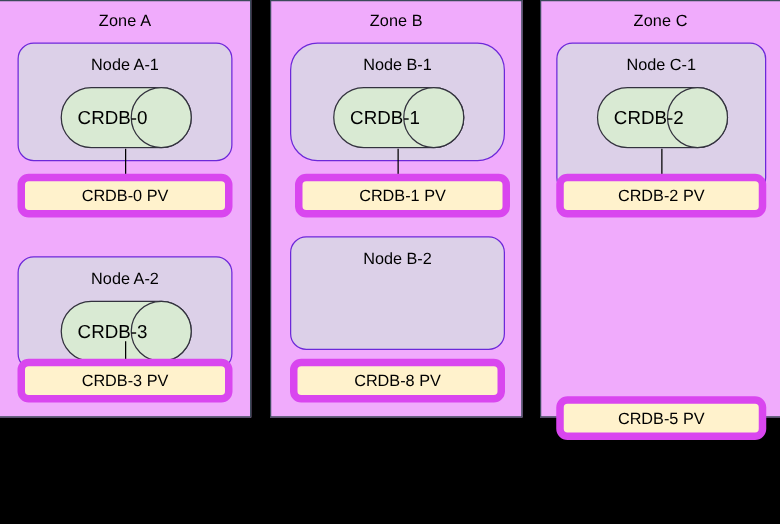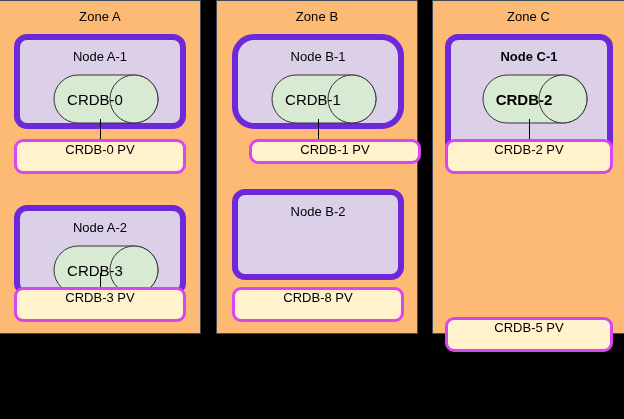--- a/index.html
+++ b/index.html
@@ -20,21 +20,21 @@
     width: 624px;
     height: 419px;
     background: #000000;
   }
 
   
   .zone {
     position: absolute;
     top: 0;
     height: 334px;
-    background: #fdba74;
+    background: #f0abfc;
     border: 1px solid #3b4a5a;
     box-sizing: border-box;
   }
   .zone-a { left: -1px; width: 202px; }
   .zone-b { left: 216px; width: 202px; }
   .zone-c { left: 432px; width: 193px; }
 
   .zone-title {
     position: absolute;
     top: 8px;
@@ -43,42 +43,43 @@
     text-align: center;
     font-size: 13px;
     color: #000000;
     letter-spacing: 0.1px;
   }
 
   
   .node {
     position: absolute;
     background: #dcd0e8;
-    border: 6px solid #6d28d9;
+    border: 1px solid #6d28d9;
     border-radius: 13px;
     box-sizing: border-box;
   }
   .node-title {
     position: absolute;
     top: 9px;
     left: 0;
     right: 0;
     text-align: center;
     font-size: 13px;
     color: #000000;
   }
 
   
   .pv {
     position: absolute;
     background: #fff2cc;
-    border: 3px solid #d946ef;
+    border: 6px solid #d946ef;
     border-radius: 9px;
     box-sizing: border-box;
     display: flex;
+    align-items: center;
     justify-content: center;
   }
   .pv-label {
     font-size: 13px;
     color: #000000;
   }
 
   
   .cylinder {
     position: absolute;
@@ -160,37 +161,37 @@
         <svg width="106" height="50" viewBox="0 0 106 50">
           <path d="M 25,1 L 81,1 A 24,24 0 0 1 81,49 L 25,49 A 24,24 0 0 1 25,1 Z" fill="#d9ead3" stroke="#33323e" stroke-width="1"></path>
           <ellipse cx="81" cy="25" rx="24" ry="24" fill="#d9ead3" stroke="#33323e" stroke-width="1"></ellipse>
         </svg>
         <div class="cyl-label">CRDB-1</div>
       </div>
     </div>
 
     <div class="connector" style="left:101px; top:118px; height:22px;"></div>
 
-    <div class="pv" style="left:32px; top:138px; width:172px; height:25px;">
+    <div class="pv" style="left:19px; top:138px; width:172px; height:35px;">
       <span class="pv-label">CRDB-1 PV</span>
     </div>
 
     <div class="node" style="left:15px; top:188px; width:172px; height:91px;">
       <div class="node-title">Node B-2</div>
     </div>
 
     <div class="pv" style="left:15px; top:286px; width:172px; height:35px;">
       <span class="pv-label">CRDB-8 PV</span>
     </div>
   </div>
 
   <div class="zone zone-c">
     <div class="zone-title">Zone C</div>
 
-    <div class="node" style="left:12px; top:33px; width:168px; height:121px;font-weight:bold;">
+    <div class="node" style="left:12px; top:33px; width:168px; height:121px;">
       <div class="node-title">Node C-1</div>
 
       <div class="cylinder" style="left:31px; top:34px; width:106px; height:50px;">
         <svg width="106" height="50" viewBox="0 0 106 50">
           <path d="M 25,1 L 81,1 A 24,24 0 0 1 81,49 L 25,49 A 24,24 0 0 1 25,1 Z" fill="#d9ead3" stroke="#33323e" stroke-width="1"></path>
           <ellipse cx="81" cy="25" rx="24" ry="24" fill="#d9ead3" stroke="#33323e" stroke-width="1"></ellipse>
         </svg>
         <div class="cyl-label">CRDB-2</div>
       </div>
     </div>

